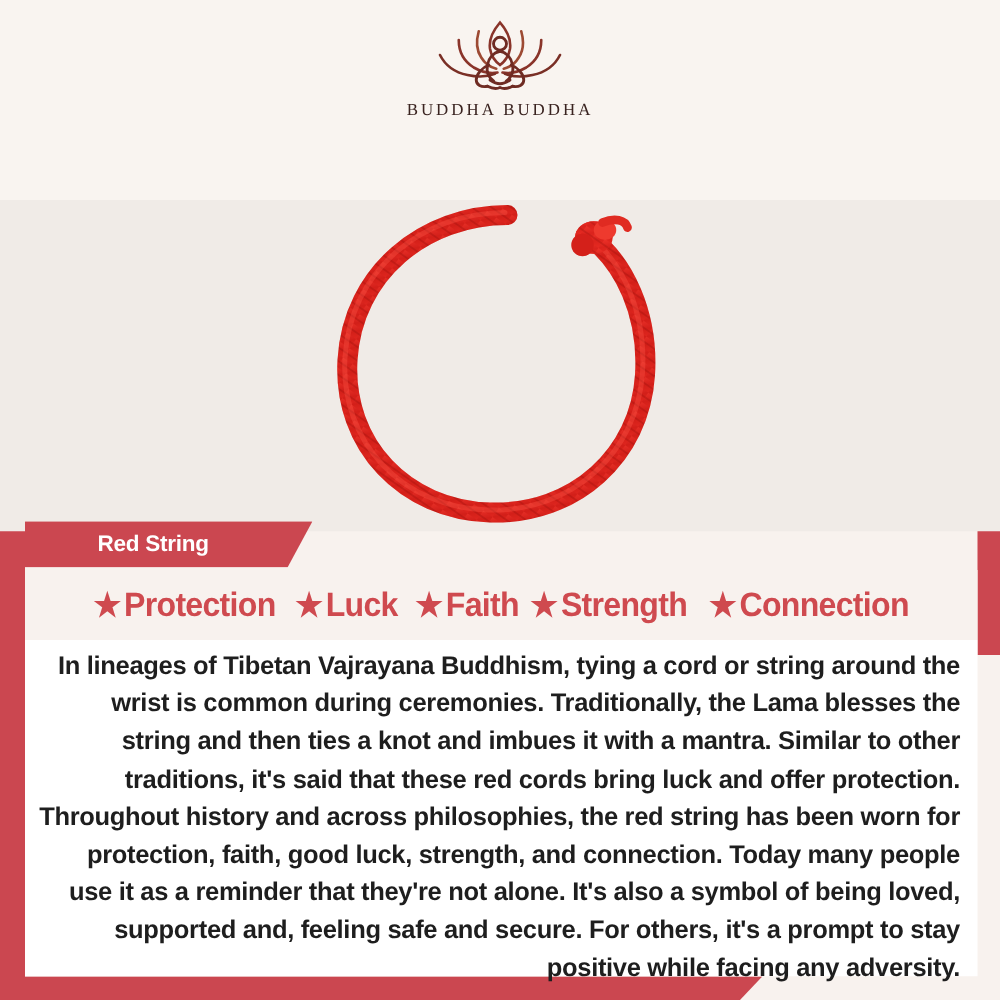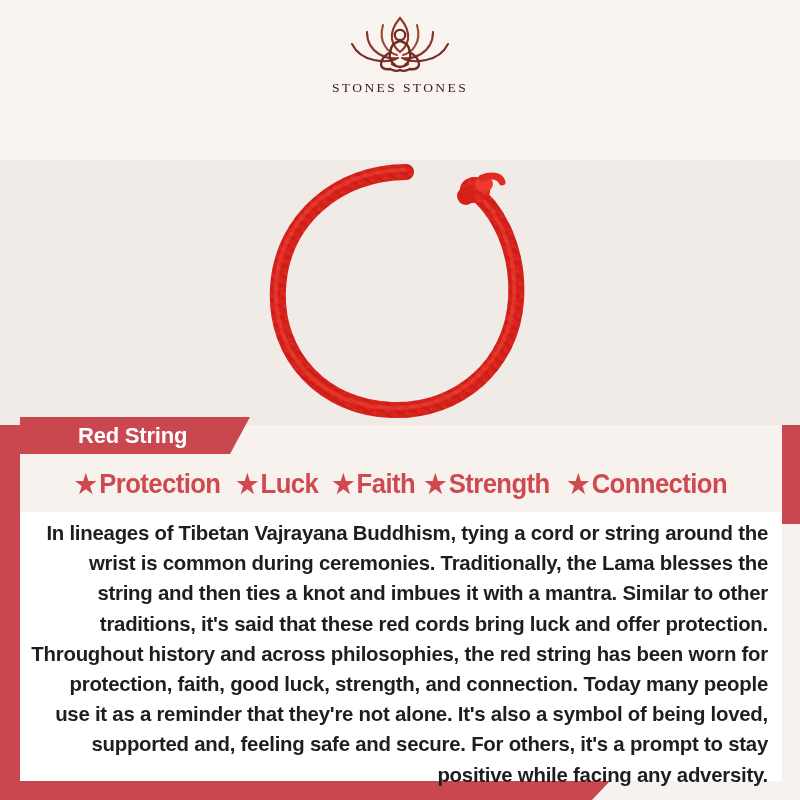--- a/index.html
+++ b/index.html
@@ -137,21 +137,21 @@
     top: 417px;
     width: 230px;
     height: 37px;
     background: #cb4750;
     clip-path: polygon(0 0, 100% 0, calc(100% - 20px) 100%, 0 100%);
     display: flex;
     align-items: center;
   }
   .ribbon-label {
     color: #ffffff;
-    font-size: 22px;
+    font-size: 18px;
     font-weight: bold;
     letter-spacing: -0.2px;
     padding-left: 58px;
     white-space: nowrap;
   }
 
   
   .benefits {
     position: absolute;
     left: 20px;
@@ -228,21 +228,21 @@
         <g fill="none" stroke="#6f2b23" stroke-width="2.3" stroke-linecap="round" stroke-linejoin="round">
           <circle cx="66" cy="23" r="5.2" fill="#f9f4f0"></circle>
           <path d="M66 29 C61 30 57 34 56 40 C55 45 57 50 61 53"></path>
           <path d="M66 29 C71 30 75 34 76 40 C77 45 75 50 71 53"></path>
           <path d="M57 40 C52 42 47 47 47 52 C47 56 51 58 56 57"></path>
           <path d="M75 40 C80 42 85 47 85 52 C85 56 81 58 76 57"></path>
           <path d="M56 57 C60 59 64 59 66 58 C68 59 72 59 76 57"></path>
           <path d="M58 52 C61 54 64 55 66 55 C68 55 71 54 74 52"></path>
         </g>
       </svg>
-      <div class="logo-text">STONES STONES</div>
+      <div class="logo-text">BUDDHA BUDDHA</div>
     </div>
   </div>
 
 
   <div class="photo">
     <svg width="360" height="265" viewBox="0 0 360 265">
       <defs>
         <linearGradient id="cordg" x1="0" y1="0" x2="1" y2="1">
           <stop offset="0%" stop-color="#f0342b"></stop>
           <stop offset="50%" stop-color="#d9221c"></stop>

